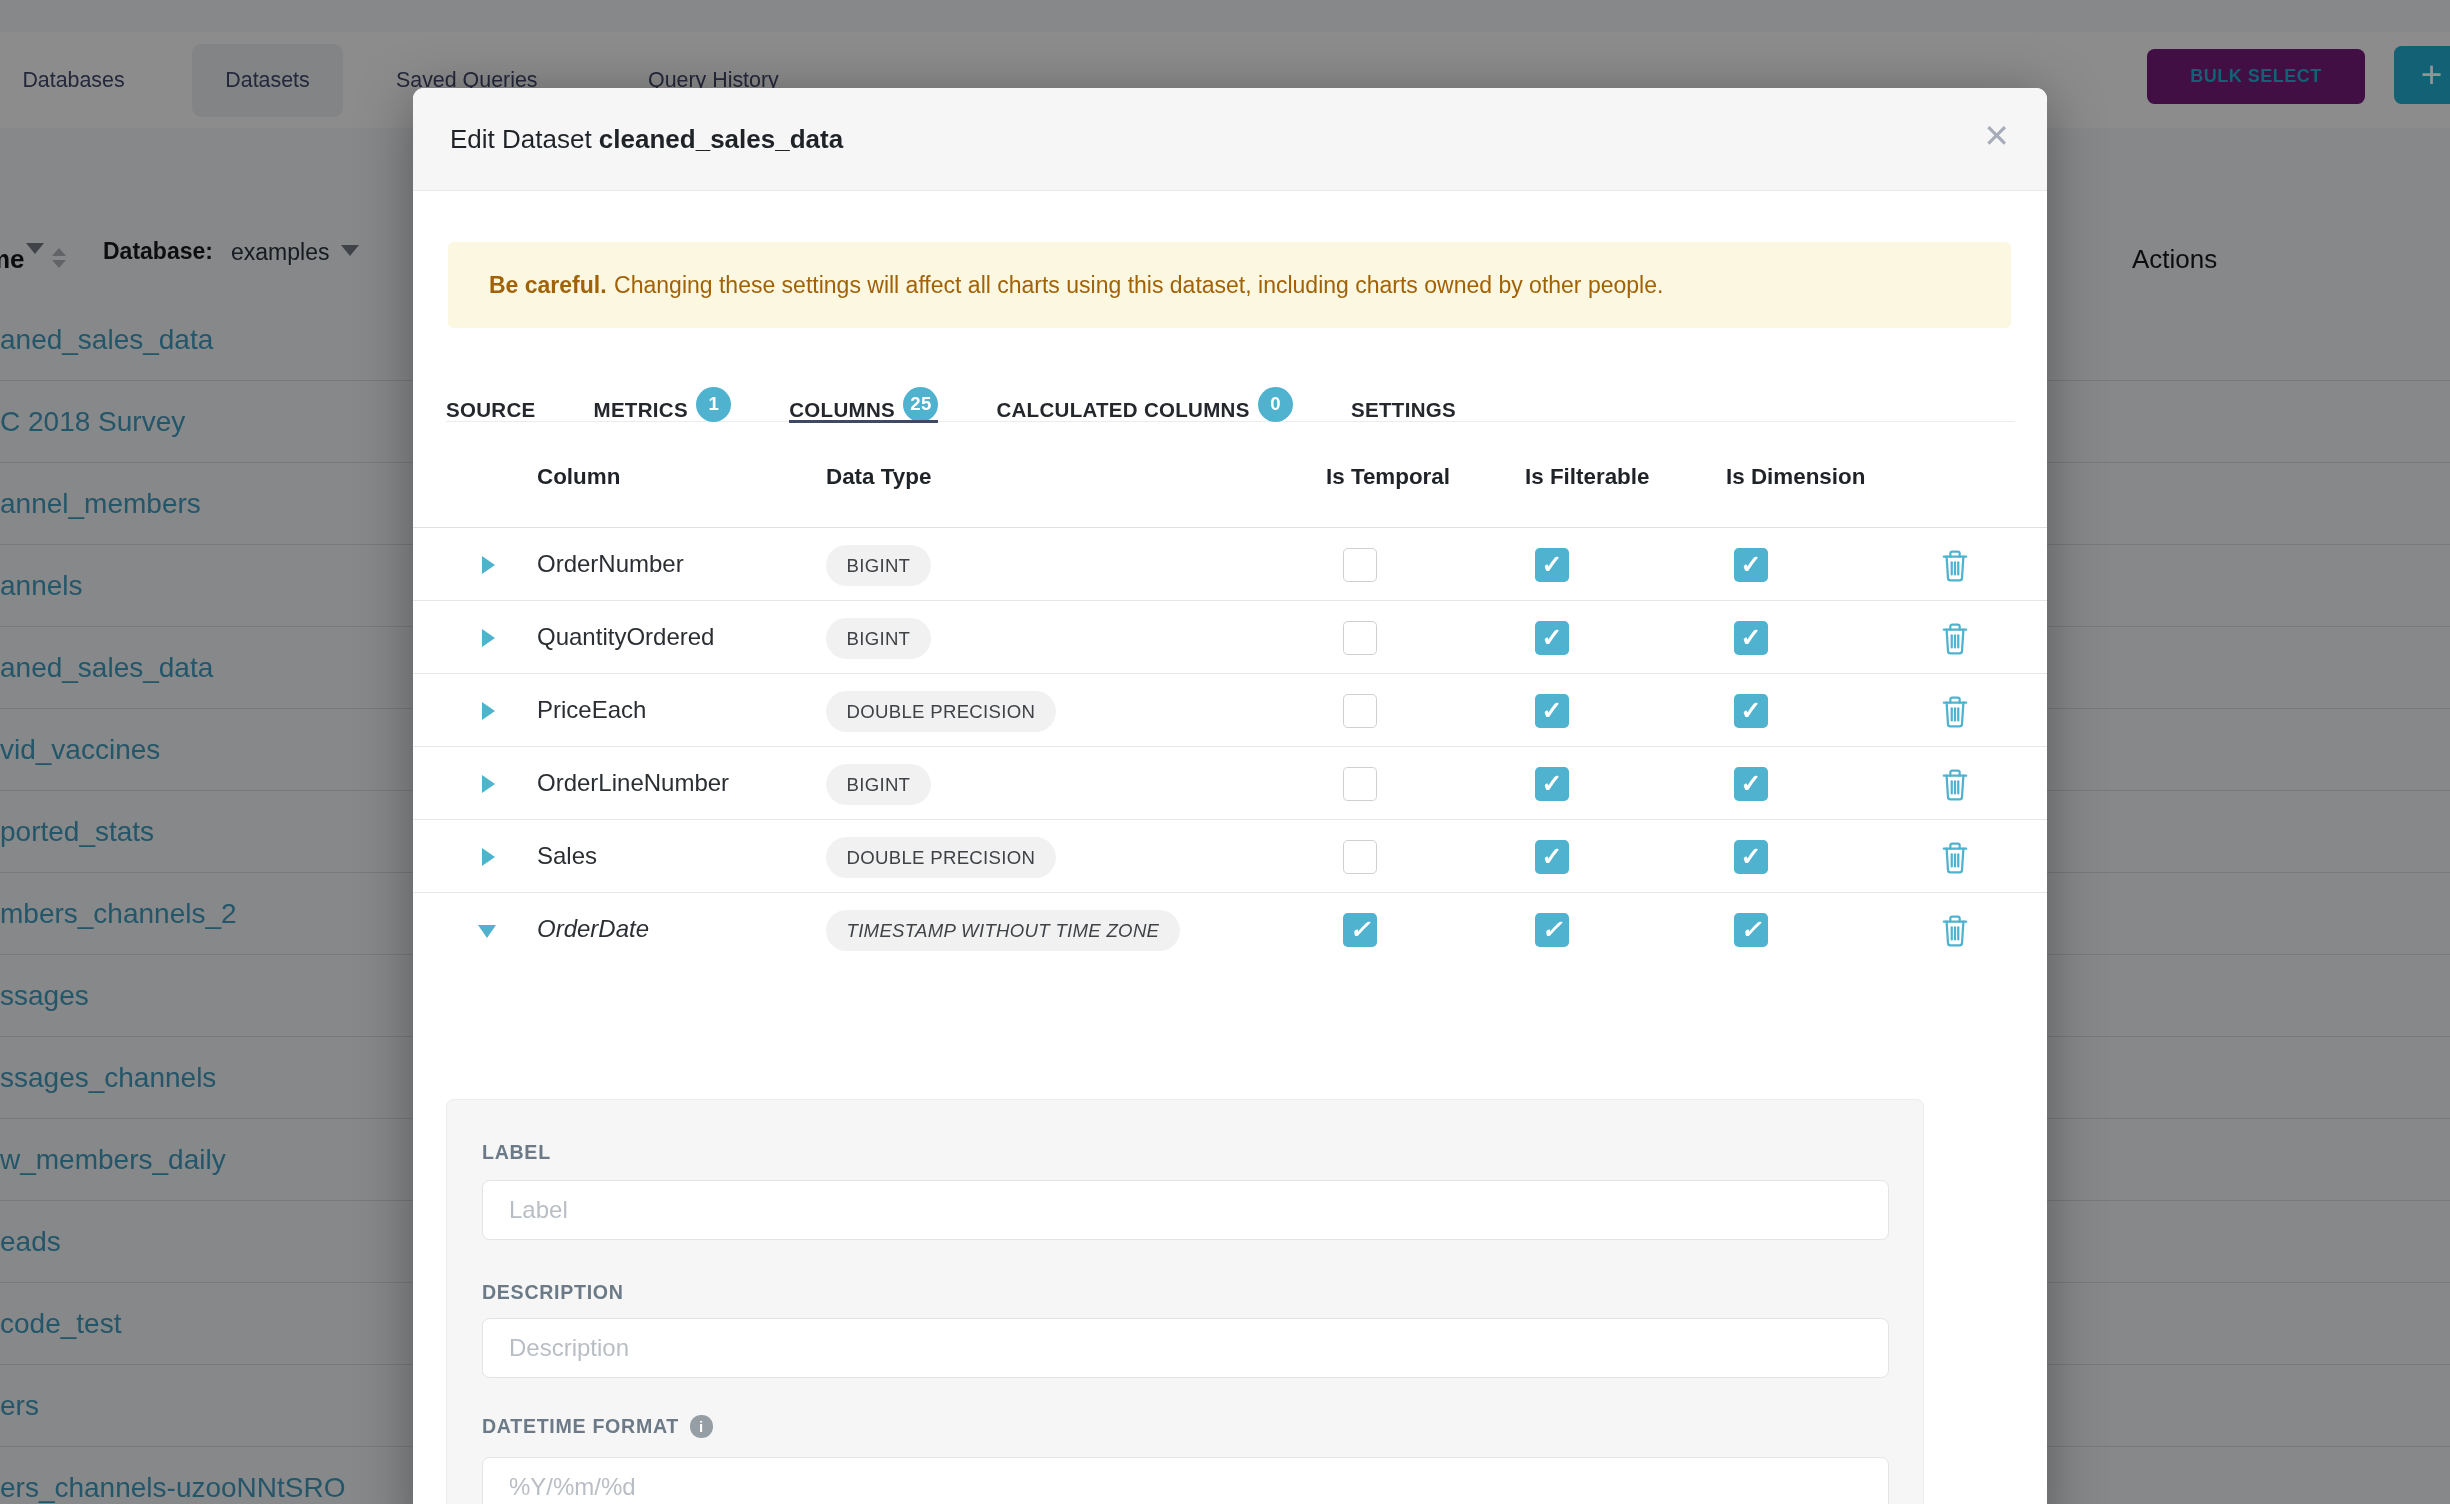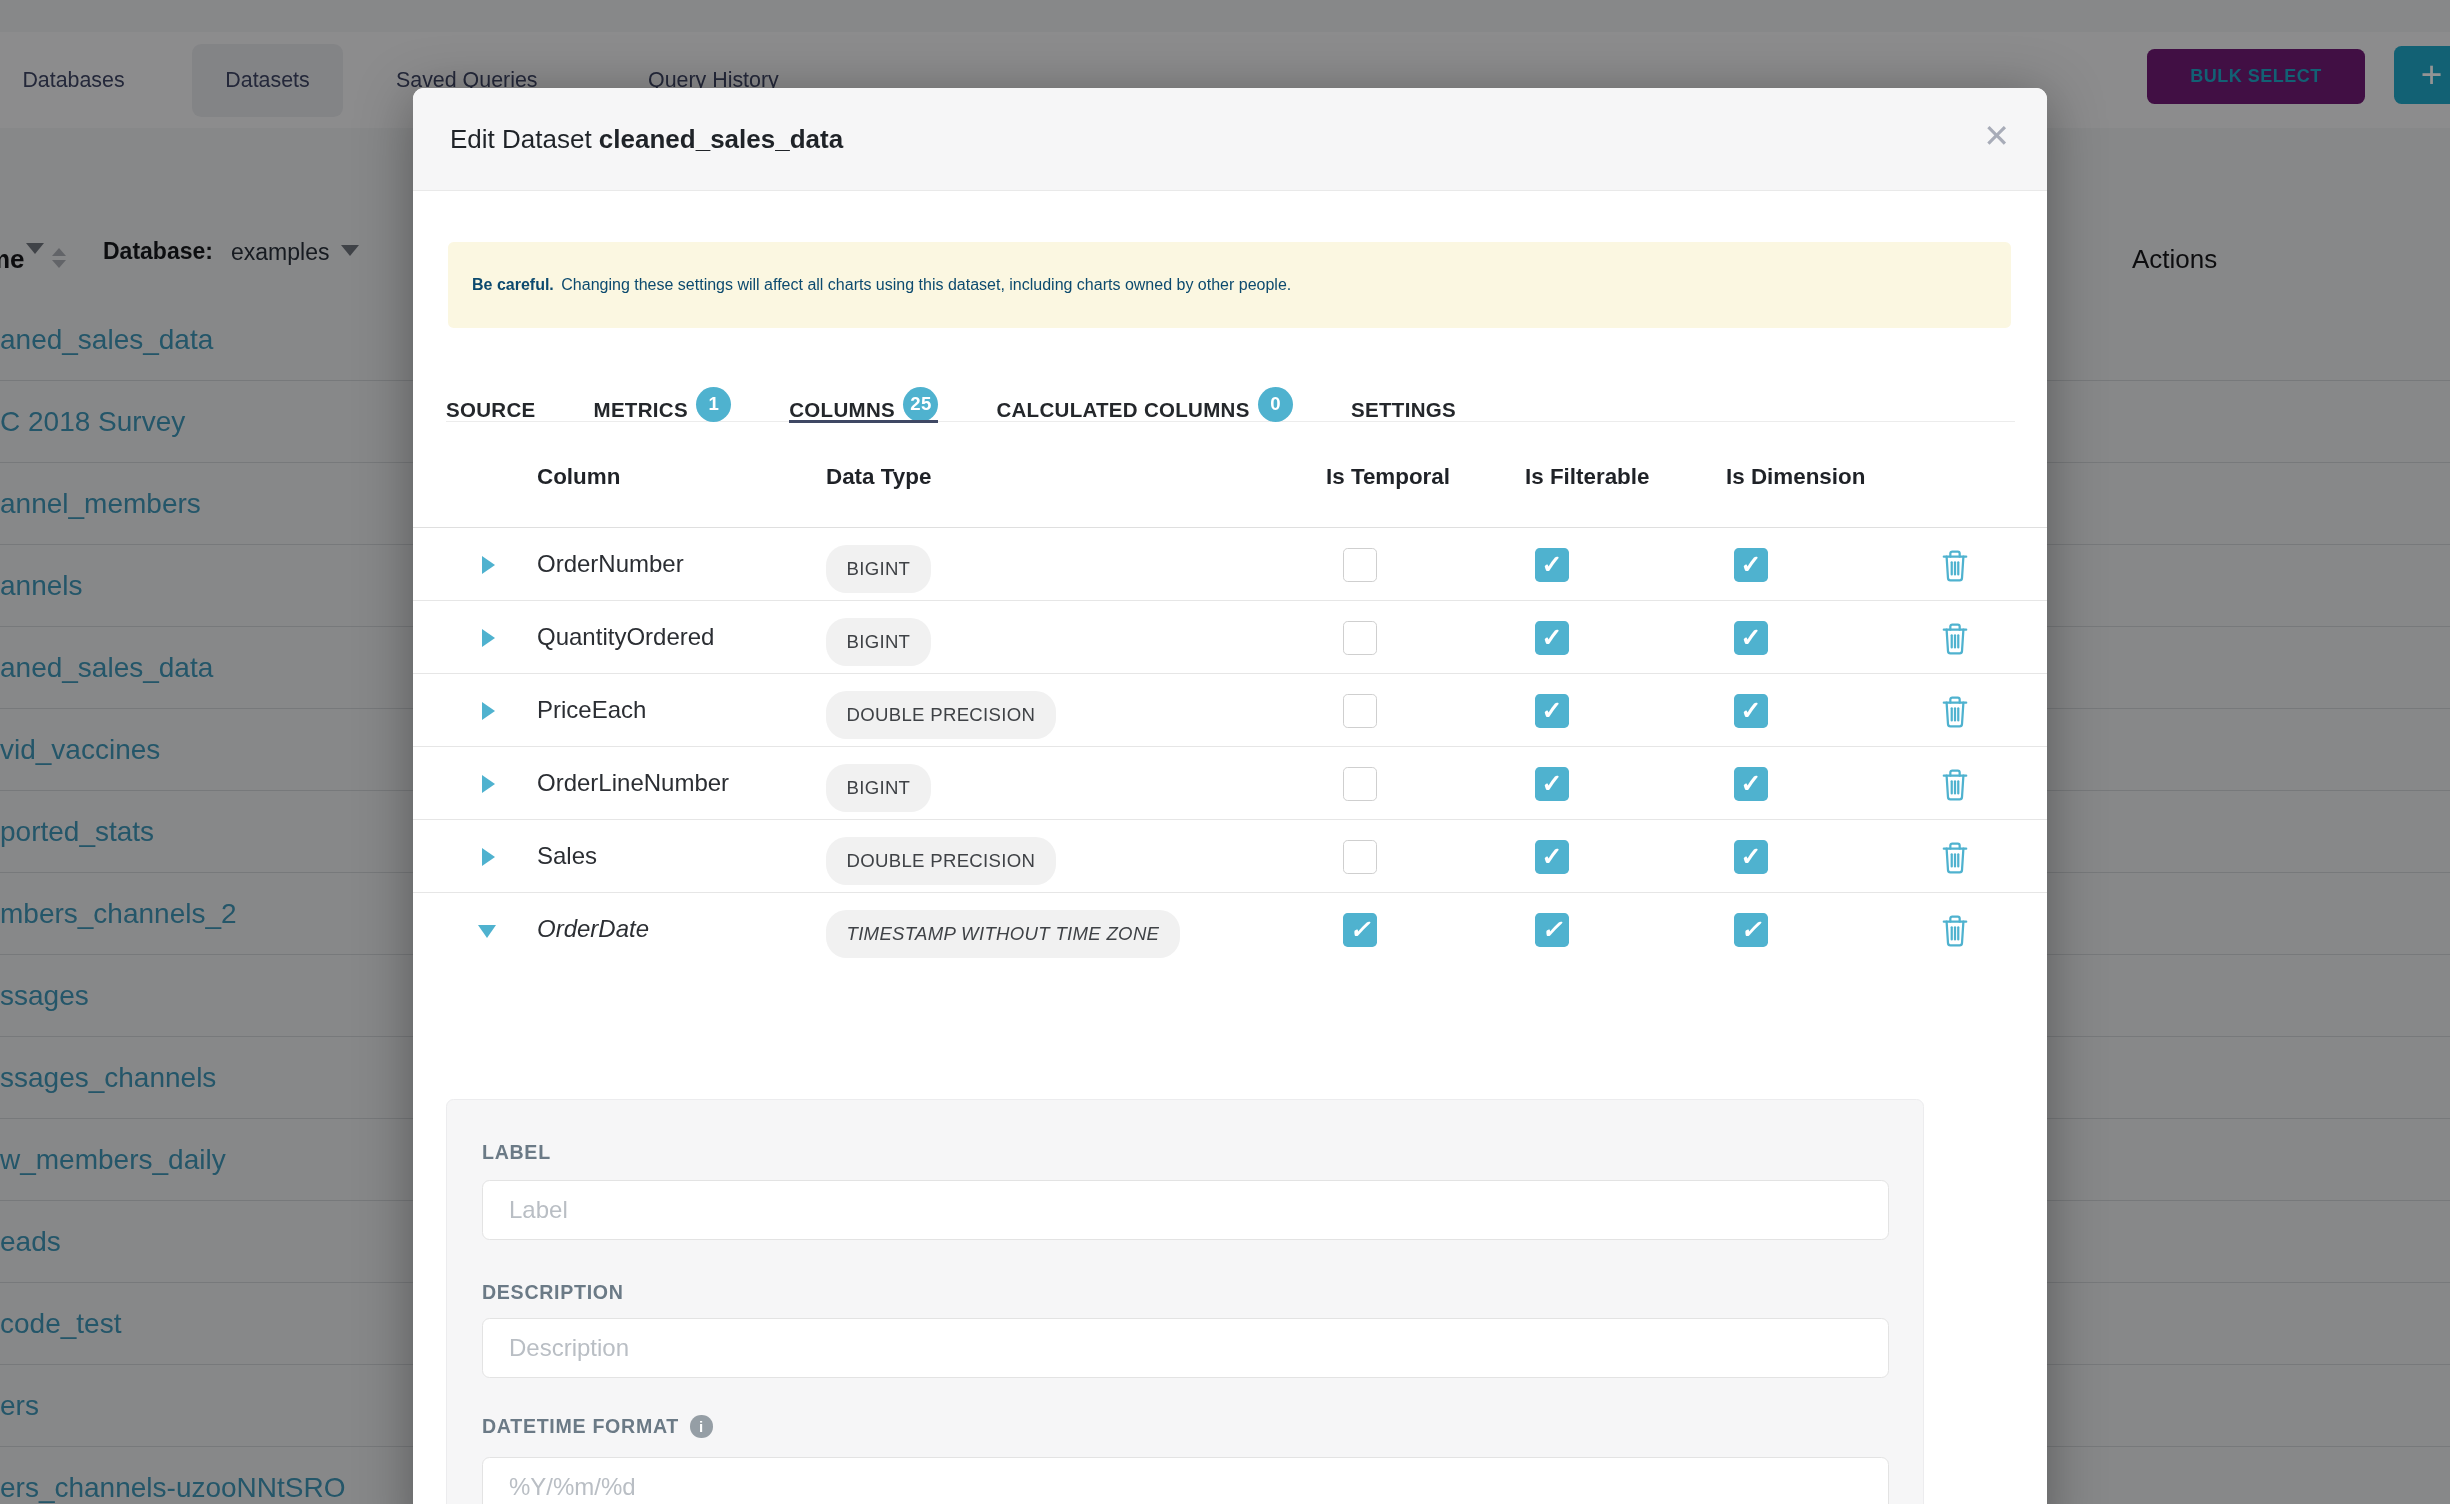--- a/index.html
+++ b/index.html
@@ -44,21 +44,21 @@
   .modal { position:absolute; left:413px; top:88px; width:1634px; height:1454px;
     background:#fff; border-radius:11.2px 11.2px 0 0; box-shadow:0 9.3px 56px rgba(0,0,0,.35); }
   .m-header { position:relative; height:103px; background:#F6F6F7; border-bottom:0.9px solid #E9E9E9;
     border-radius:11.2px 11.2px 0 0; display:flex; align-items:center; padding:0 37px; }
   .m-title { font-size:26px; color:#1F2328; }
   .m-title b { font-weight:700; }
   .m-close { position:absolute; right:37px; top:32px; font-size:32px; color:#A8ACB8; cursor:pointer; line-height:1; }
   .m-body { position:relative; }
 
   .banner { position:absolute; left:35px; top:51px; width:1563px; height:86px; background:#FBF7E1;
-    border-radius:5.6px; display:flex; align-items:center; padding:0 24px; font-size:16px; color:#0c4a6e; }
+    border-radius:5.6px; display:flex; align-items:center; padding:0 41px; font-size:23px; color:#a16207; }
   .banner b { font-weight:700; margin-right:7.5px; }
 
   .tabs { position:absolute; left:33px; top:165px; width:1569px; height:66px;
     border-bottom:1.9px solid #ECECEC; display:flex; align-items:center; }
   .tab { display:flex; align-items:flex-end; margin-right:58px; height:66px; position:relative;
     font-size:20.5px; font-weight:600; letter-spacing:0.3px; color:#24272B; cursor:pointer; }
   .tab .badge { margin-left:8.4px; min-width:35px; height:35px; padding:0 5.6px; border-radius:17.7px;
     background:#4FB2CF; color:#fff; font-size:18.6px; font-weight:700;
     display:flex; align-items:center; justify-content:center; }
   .tab.active::after { content:""; position:absolute; left:0; right:0; bottom:-1.9px; height:3.7px; background:#3F4864; }
@@ -72,21 +72,21 @@
   .h-temporal { left:913px; }
   .h-filter   { left:1112px; }
   .h-dim      { left:1313px; }
   .mrow { position:relative; height:73px; border-bottom:0.9px solid #E6E6E6; }
   .mrow:last-child { border-bottom:none;font-style:italic; }
   .caret-r { position:absolute; left:69px; top:28px; width:0; height:0;
     border-top:9.3px solid transparent; border-bottom:9.3px solid transparent; border-left:13px solid #4FB2CF; }
   .caret-d { position:absolute; left:65px; top:32px; width:0; height:0;
     border-left:9.3px solid transparent; border-right:9.3px solid transparent; border-top:13px solid #4FB2CF; }
   .mrow .cname { position:absolute; left:124px; top:22.4px; font-size:24px; color:#2B2E33; }
-  .mrow .pill { position:absolute; left:413px; top:17px; height:48px; border-radius:20.5px;
+  .mrow .pill { position:absolute; left:413px; top:17px; height:41px; border-radius:20.5px;
     background:#F1F1F1; color:#3F4246; font-size:18.6px; letter-spacing:0.3px;
     display:inline-flex; align-items:center; padding:0 20.5px; white-space:nowrap; }
   .cb { position:absolute; top:19.6px; width:34px; height:34px; border-radius:4.7px; cursor:pointer; }
   .cb.un { background:#fff; border:1.9px solid #CFCFCF; }
   .cb.ck { background:#4FB2CF; color:#fff; font-size:25px; font-weight:700;
     display:flex; align-items:center; justify-content:center; }
   .cb-t { left:930px; } .cb-f { left:1122px; } .cb-d { left:1321px; }
   .trash { position:absolute; left:1528px; top:20.5px; cursor:pointer; }
 
   .detail { position:absolute; left:33px; top:908px; width:1478px; height:496px;

